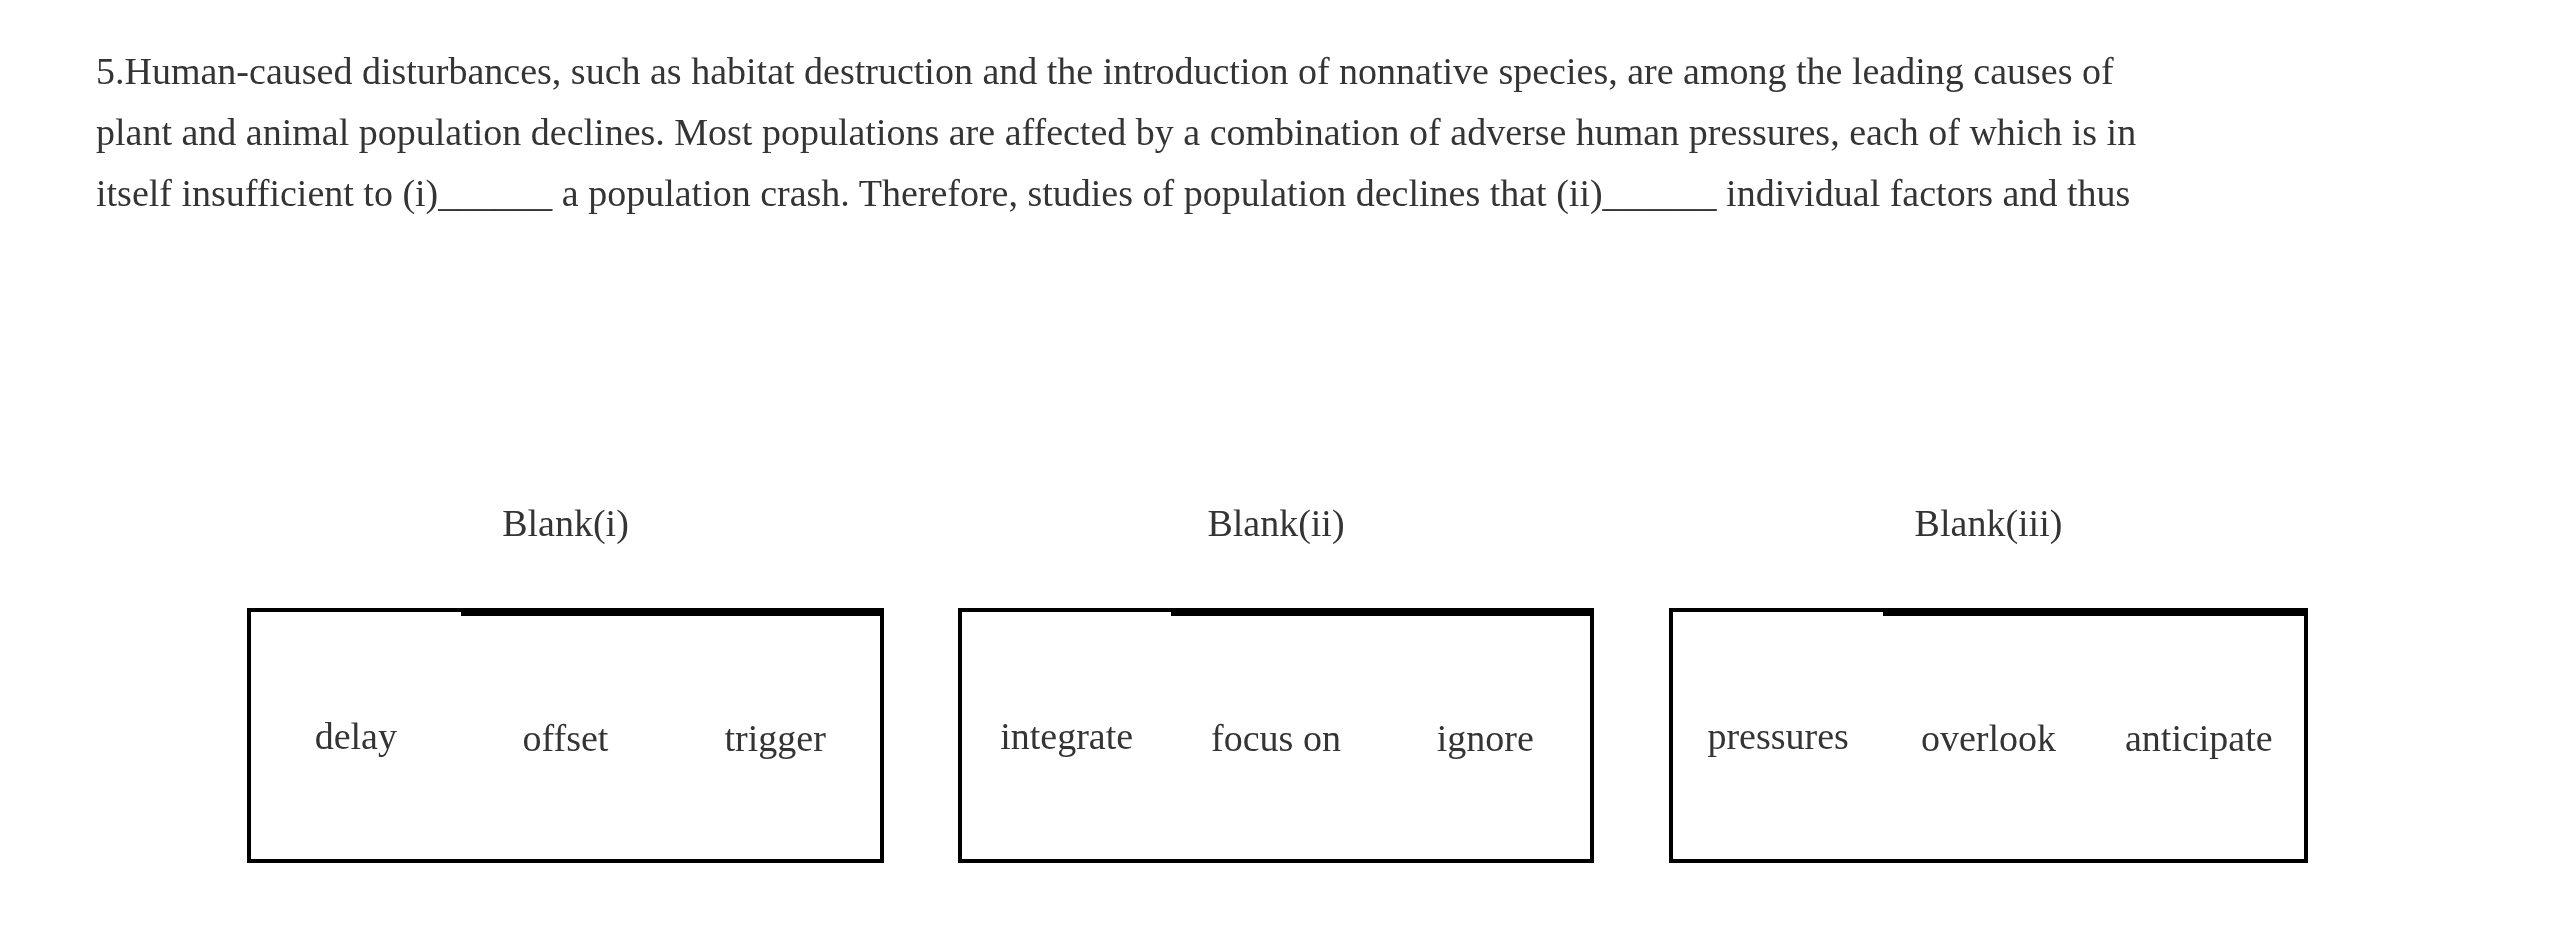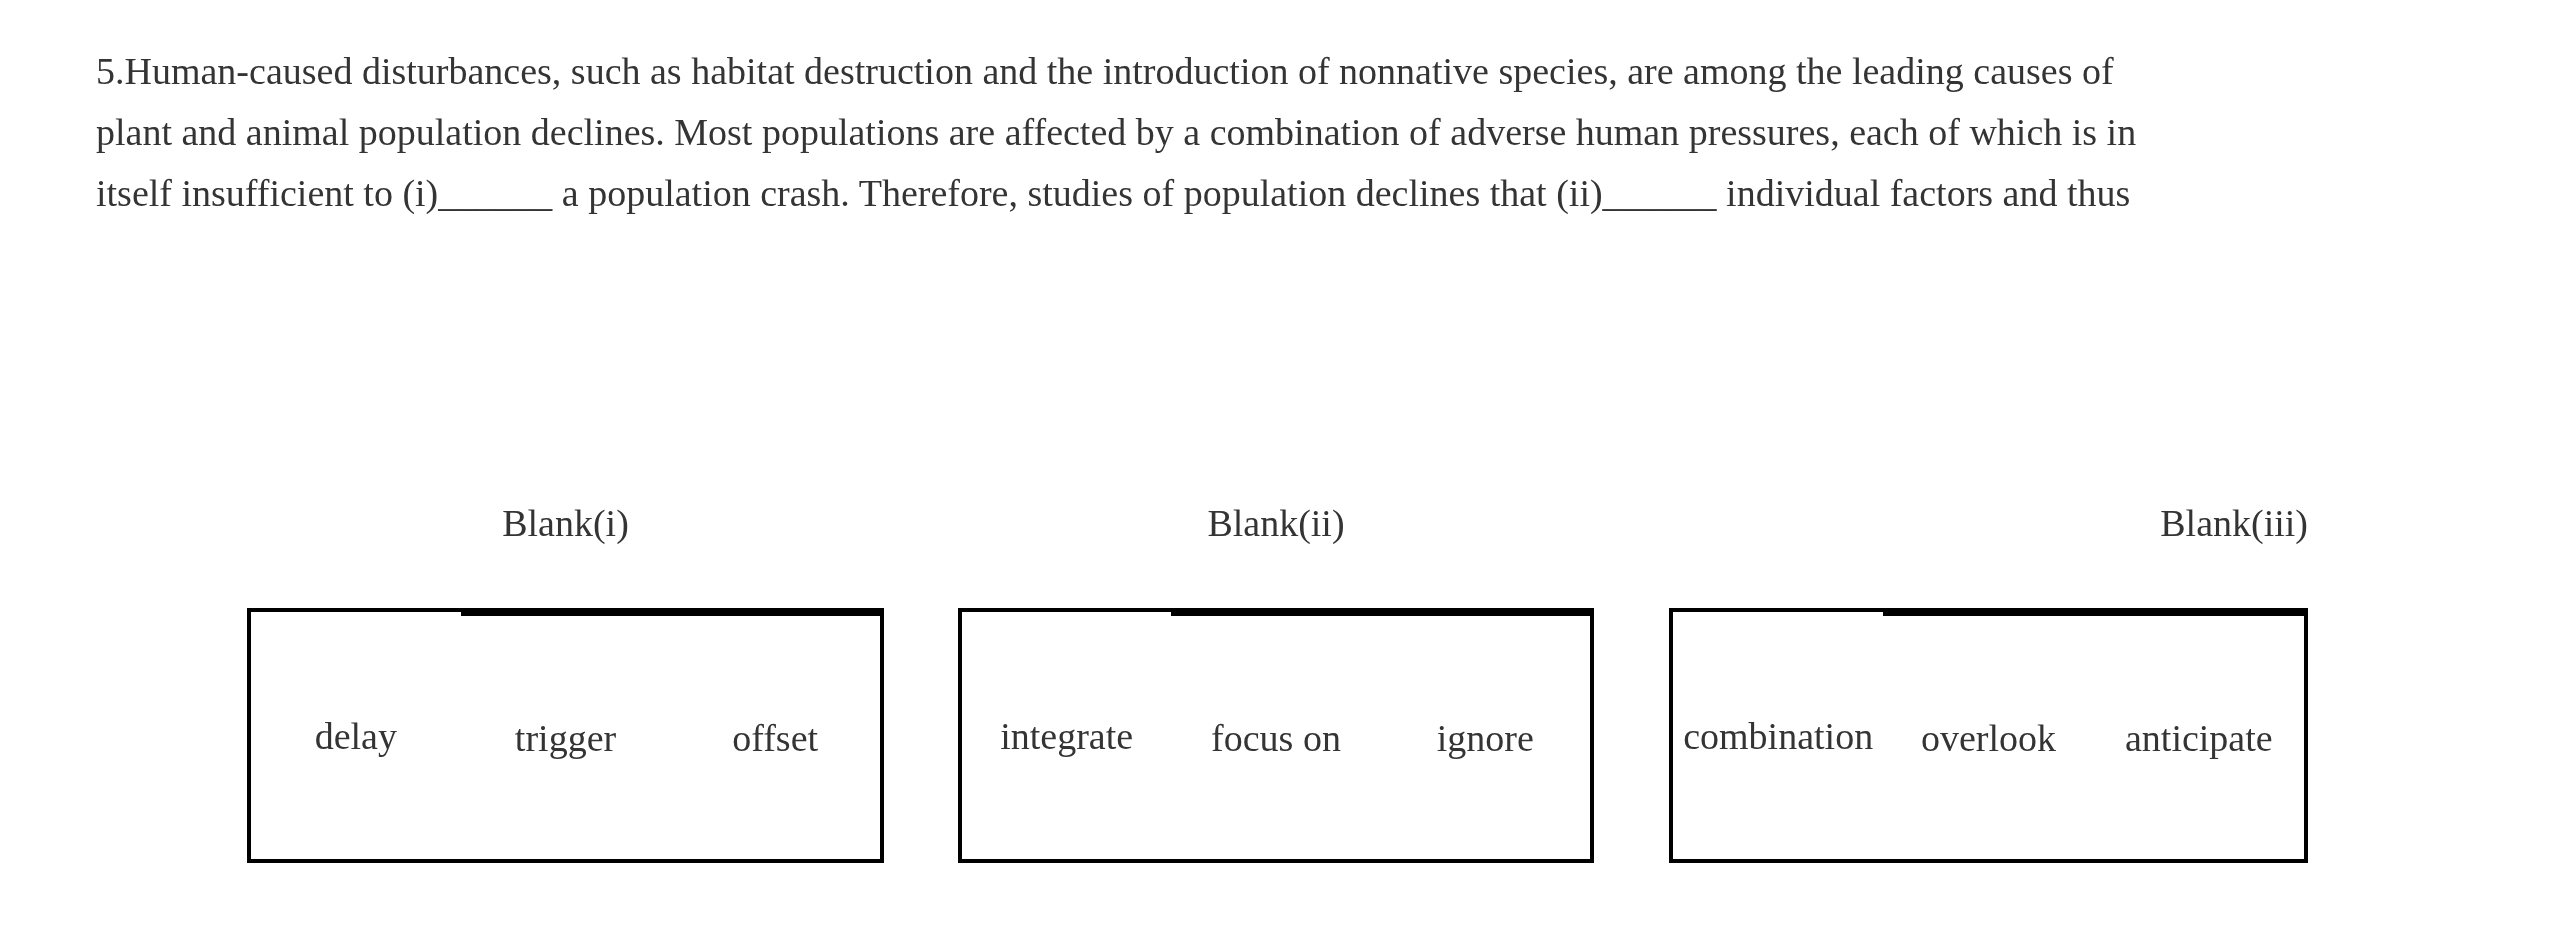--- a/index.html
+++ b/index.html
@@ -49,45 +49,45 @@
     justify-content: center;
     font-size: 38px;
     cursor: default;
   }
   .option-cell + .option-cell {
     border-top: 4.1px solid var(--border);
   }
   
   .col-1 { left: 247px;  width: 637px; }
   .col-2 { left: 958px; width: 636px; }
-  .col-3 { left: 1669px; width: 639px; text-align: right; }
+  .col-3 { left: 1669px; width: 639px; }
 </style>
 </head>
 <body>
 
 <div class="question-paragraph">
   <div class="question-line">5.Human-caused disturbances, such as habitat destruction and the introduction of nonnative species, are among the leading causes of</div>
   <div class="question-line">plant and animal population declines. Most populations are affected by a combination of adverse human pressures, each of which is in</div>
   <div class="question-line">itself insufficient to (i)______ a population crash. Therefore, studies of population declines that (ii)______ individual factors and thus</div>
 </div>
 
 <div class="blank-column-header col-1">Blank(i)</div>
 <div class="blank-column-header col-2">Blank(ii)</div>
 <div class="blank-column-header col-3">Blank(iii)</div>
 
 <div class="options-table col-1">
   <div class="option-cell">delay</div>
+  <div class="option-cell">offset</div>
   <div class="option-cell">trigger</div>
-  <div class="option-cell">offset</div>
 </div>
 
 <div class="options-table col-2">
   <div class="option-cell">integrate</div>
   <div class="option-cell">focus on</div>
   <div class="option-cell">ignore</div>
 </div>
 
 <div class="options-table col-3">
-  <div class="option-cell">combination</div>
+  <div class="option-cell">pressures</div>
   <div class="option-cell">overlook</div>
   <div class="option-cell">anticipate</div>
 </div>
 
 
 </body></html>

